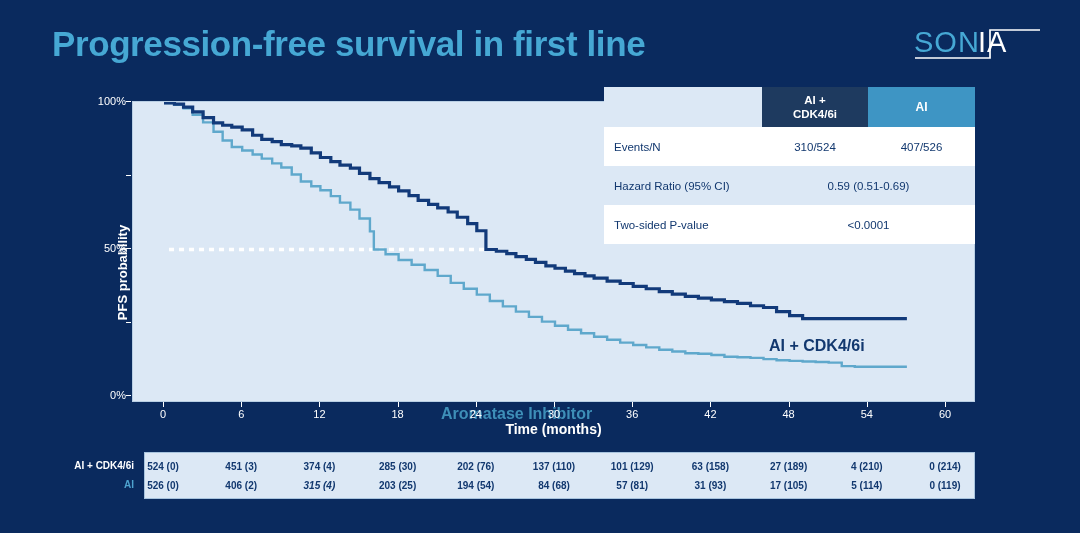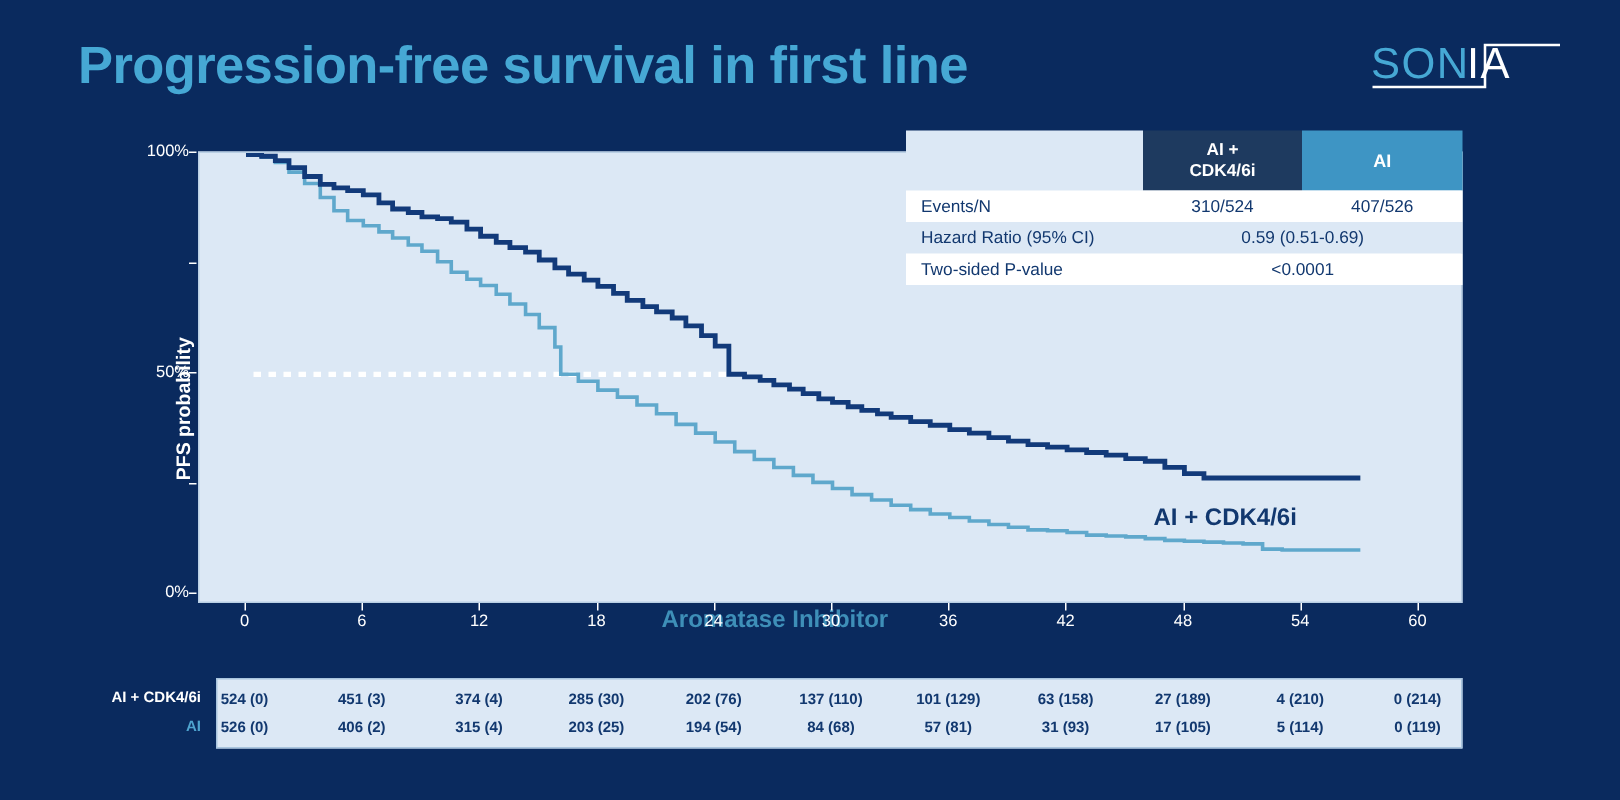--- a/index.html
+++ b/index.html
@@ -130,21 +130,21 @@
     background: #1e3a5f; color: #ffffff;
     font-weight: bold; font-size: 11.5px;
     text-align: center; line-height: 1.22;
     padding: 6px 2px; width: 106px;
   }
   #stats-table .hdr-ai {
     background: #3e95c4; color: #ffffff;
     font-weight: bold; font-size: 12px;
     text-align: center; padding: 6px 2px; width: 107px;
   }
-  #stats-table tbody tr td { height: 21px; }
+  #stats-table tbody tr td { height: 39px; }
   #stats-table tbody tr:nth-child(odd)  td { background: #ffffff; }
   #stats-table tbody tr:nth-child(even) td { background: #dce8f5; }
   #stats-table td.lbl  { padding-left: 10px; text-align: left; }
   #stats-table td.val  { text-align: center; }
   #stats-table td.span { text-align: center; }
 
   
   #risk-wrap {
     position: absolute;
     left: 28px; top: 452px;
@@ -240,20 +240,21 @@
       <div class="xtick-label" style="left: 500.2px;">36</div>
       <div class="xtick-mark" style="left: 578.4px;"></div>
       <div class="xtick-label" style="left: 578.4px;">42</div>
       <div class="xtick-mark" style="left: 656.6px;"></div>
       <div class="xtick-label" style="left: 656.6px;">48</div>
       <div class="xtick-mark" style="left: 734.8px;"></div>
       <div class="xtick-label" style="left: 734.8px;">54</div>
       <div class="xtick-mark" style="left: 813px;"></div>
       <div class="xtick-label" style="left: 813px;">60</div>
     </div>
+  <div id="xlabel">Time (months)</div>
 
   <table id="stats-table">
     <thead>
       <tr>
         <th class="hdr-blank"></th>
         <th class="hdr-combo">
           <span>AI +</span><br>
           <span>CDK4/6i</span>
         </th>
         <th class="hdr-ai">AI</th>
@@ -286,21 +287,21 @@
       <div class="risk-cell" style="left: 369.6px; top: 9px;">285 (30)</div>
       <div class="risk-cell" style="left: 447.8px; top: 9px;">202 (76)</div>
       <div class="risk-cell" style="left: 526px; top: 9px;">137 (110)</div>
       <div class="risk-cell" style="left: 604.2px; top: 9px;">101 (129)</div>
       <div class="risk-cell" style="left: 682.4px; top: 9px;">63 (158)</div>
       <div class="risk-cell" style="left: 760.6px; top: 9px;">27 (189)</div>
       <div class="risk-cell" style="left: 838.8px; top: 9px;">4 (210)</div>
       <div class="risk-cell" style="left: 917px; top: 9px;">0 (214)</div>
       <div class="risk-cell" style="left: 135px; top: 28px;">526 (0)</div>
       <div class="risk-cell" style="left: 213.2px; top: 28px;">406 (2)</div>
-      <div class="risk-cell" style="left: 291.4px; top: 28px;">315 (4)</div>
+      <div class="risk-cell" style="left: 291.4px; top: 28px; font-style: italic;">315 (4)</div>
       <div class="risk-cell" style="left: 369.6px; top: 28px;">203 (25)</div>
       <div class="risk-cell" style="left: 447.8px; top: 28px;">194 (54)</div>
       <div class="risk-cell" style="left: 526px; top: 28px;">84 (68)</div>
       <div class="risk-cell" style="left: 604.2px; top: 28px;">57 (81)</div>
       <div class="risk-cell" style="left: 682.4px; top: 28px;">31 (93)</div>
       <div class="risk-cell" style="left: 760.6px; top: 28px;">17 (105)</div>
       <div class="risk-cell" style="left: 838.8px; top: 28px;">5 (114)</div>
       <div class="risk-cell" style="left: 917px; top: 28px;">0 (119)</div>
     </div>
 

